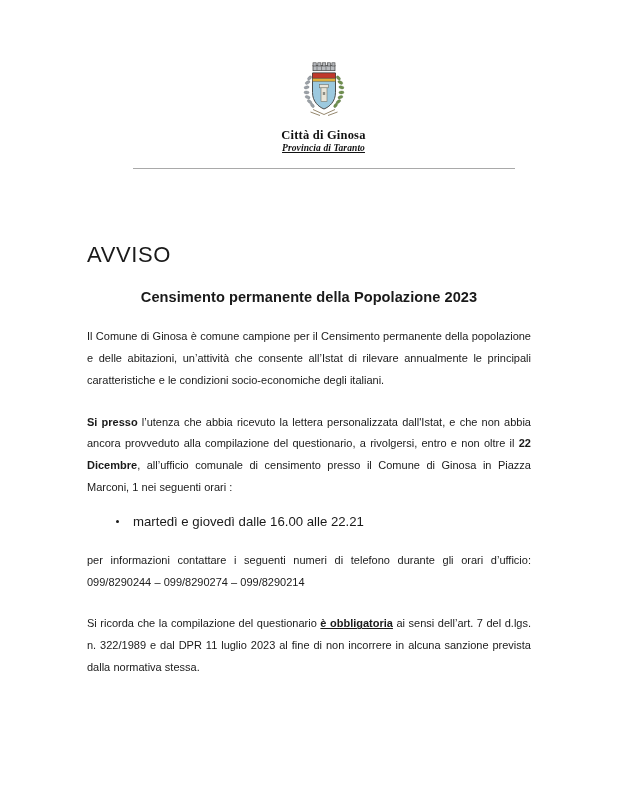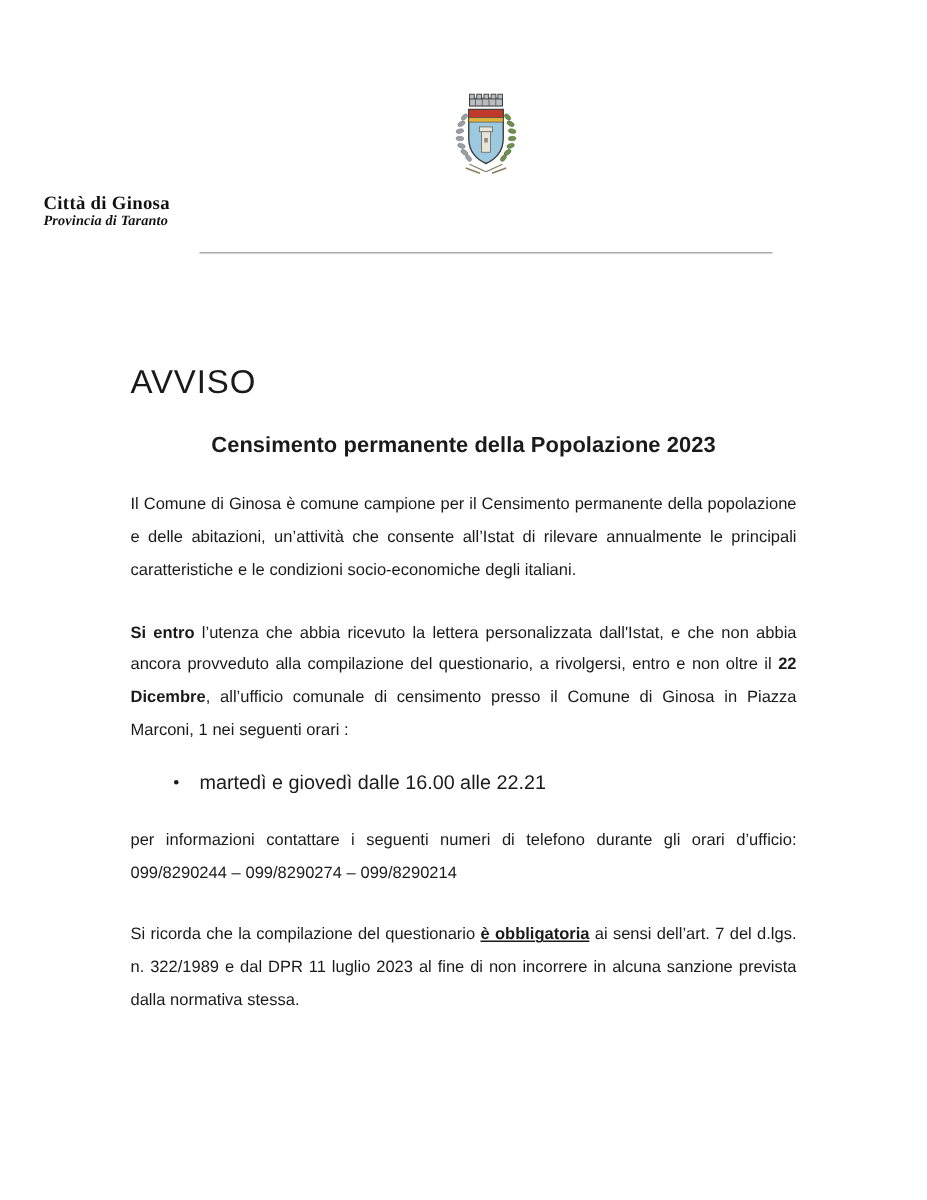--- a/index.html
+++ b/index.html
@@ -20,21 +20,21 @@
     position: relative;
     width: 618px;
     height: 800px;
     background: #ffffff;
     box-sizing: border-box;
   }
 
   
   .letterhead {
     padding-top: 62px;
-    text-align: left;
+    text-align: center;
     padding-left: 29px;
   }
   .crest {
     display: block;
     margin: 0 auto;
     width: 56px;
     height: 62px;
   }
   .comune-name {
     margin-top: 4px;
@@ -46,20 +46,21 @@
     line-height: 1.15;
   }
   .provincia-name {
     font-family: "Liberation Serif", serif;
     font-style: italic;
     font-weight: bold;
     font-size: 9.5px;
     color: #111111;
     line-height: 1.3;
     letter-spacing: 0.1px;
+    text-decoration: underline;
   }
   .header-rule {
     width: 382px;
     height: 0;
     margin: 13px auto 0 auto;
     border: 0;
     border-top: 1.5px solid #a9a9a9;
   }
 
   
@@ -197,21 +198,21 @@
   <div class="content">
 
     <h1 class="doc-title">AVVISO</h1>
     <h2 class="doc-subtitle">Censimento permanente della Popolazione 2023</h2>
 
     <p class="para">
       <span>Il Comune di Ginosa è comune campione per il Censimento permanente della popolazione e delle abitazioni, un’attività che consente all’Istat di rilevare annualmente le principali caratteristiche e le condizioni socio-economiche degli italiani.</span>
     </p>
 
     <p class="para">
-      <span class="b">Si entro</span><span> l’utenza che abbia ricevuto la lettera personalizzata dall'Istat, e che non abbia ancora provveduto alla compilazione del questionario, a rivolgersi, entro e non oltre il </span><span class="b">22 Dicembre</span><span>, all’ufficio comunale di censimento presso il Comune di Ginosa in Piazza Marconi, 1 nei seguenti orari :</span>
+      <span class="b">Si presso</span><span> l’utenza che abbia ricevuto la lettera personalizzata dall'Istat, e che non abbia ancora provveduto alla compilazione del questionario, a rivolgersi, entro e non oltre il </span><span class="b">22 Dicembre</span><span>, all’ufficio comunale di censimento presso il Comune di Ginosa in Piazza Marconi, 1 nei seguenti orari :</span>
     </p>
 
     <ul class="hours-list">
       <li>
         <span>martedì e giovedì dalle 16.00 alle 22.21</span>
       </li>
     </ul>
 
     <p class="para tight-top">
       <span>per informazioni contattare i seguenti numeri di telefono durante gli orari d’ufficio: 099/8290244 – 099/8290274 – 099/8290214</span>

